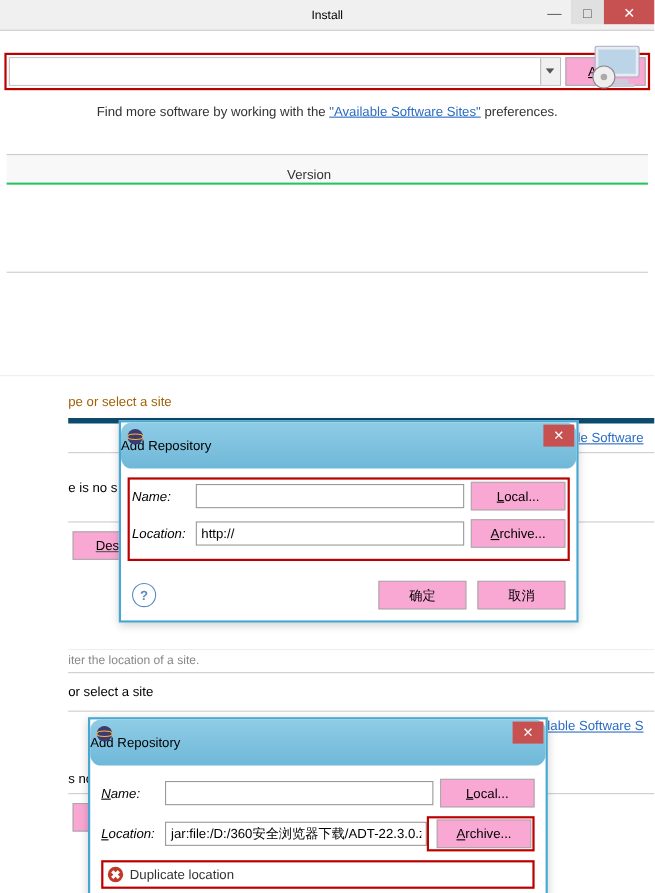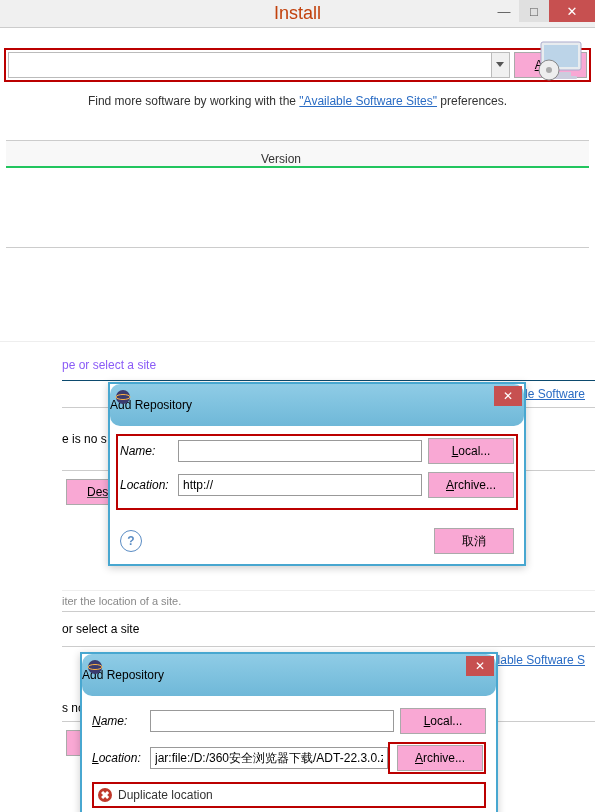--- a/index.html
+++ b/index.html
@@ -1,41 +1,41 @@
 <!DOCTYPE html>
 <html><head>
 <meta charset="utf-8">
 <style>
   * { box-sizing: border-box; font-family: "Segoe UI", Tahoma, sans-serif; font-size: 12px; }
   body { margin: 0; background: #fff; width: 595px; }
   
   
   .sec1 { position: relative; height: 342px; border-bottom: 1px solid #eee; }
   .titlebar { background: #f0f0f0; height: 28px; display: flex; align-items: center; justify-content: center; position: relative; border-bottom: 1px solid #ccc; }
-  .titlebar-title { font-size: 18px; color: #c2410c; }
+  .titlebar-title { font-size: 11px; color: #000000; }
   .winbtns { position: absolute; right: 0; top: 0; display: flex; }
   .winbtn { width: 30px; height: 22px; display: flex; align-items: center; justify-content: center; color: #555; font-size: 13px; }
   .winbtn.close { background: #c75050; color: #fff; width: 46px; }
   .winbtn.max { background: #e0e0e0; }
   .asite { padding: 30px 0 8px 0; font-size: 12px; color: #333; }
   .cpu-icon { position: absolute; right: 10px; top: 40px; width: 50px; height: 45px; }
   .row1 { display: flex; align-items: center; margin-top: 20px; border: 2px solid #b00; padding: 2px; margin-left: -2px; margin-right: -2px; }
   .combo { flex: 1; height: 26px; border: 1px solid #bbb; background: #fff; display: flex; }
   .combo input { flex: 1; border: none; outline: none; padding: 0 4px; }
   .combo-arrow { width: 18px; border-left: 1px solid #bbb; display: flex; align-items: center; justify-content: center; background: #f0f0f0; }
   .btn { height: 26px; padding: 0 20px; background: #f9a8d4; border: 1px solid #aaa; margin-left: 4px; cursor: pointer; }
   .findmore { text-align: center; padding: 12px 0; color: #333; }
   .findmore a { color: #2a6cc4; text-decoration: underline; }
   .thead { height: 28px; border-top: 1px solid #ccc; border-bottom: 2px solid #22c55e; background: #f8f8f8; display: flex; align-items: flex-end; margin-top: 20px; }
   .thead .col { padding-left: 255px; color: #333; }
   .tbody { height: 80px; background: #fff; border-bottom: 1px solid #ccc; }
 
   
   .sec2 { position: relative; height: 230px; padding-left: 62px; margin-top: 8px; }
-  .pe-line { font-size: 12px; color: #8b5cf6; padding: 8px 0; border-bottom: 1px solid #0c4a6e; }
+  .pe-line { font-size: 12px; color: #a16207; padding: 8px 0; border-bottom: 5px solid #0c4a6e; }
   .findmore2 { text-align: right; padding: 6px 10px 6px 0; border-bottom: 1px solid #ccc; }
   .findmore2 a { color: #2a6cc4; text-decoration: underline; }
   .is-no { padding: 24px 0; border-bottom: 1px solid #ccc; }
   .desel-row { padding: 8px 0; }
   .desel-row .btn { text-decoration: underline; text-decoration-color: #555; }
   
   .dialog { position: absolute; left: 108px; top: 32px; width: 418px; border: 2px solid #48a7d0; background: #fff; box-shadow: 0 2px 8px rgba(0,0,0,.2); }
   .dlg-title { height: 42px; background: linear-gradient(#8fcce6,#6fb8d8); display: flex; align-items: center; justify-content: flex-start; position: relative; color: #000; font-size: 13px; border-radius: 10px; }
   .dlg-icon { position: absolute; left: 4px; top: 4px; width: 18px; height: 18px; }
   .dlg-close { position: absolute; right: 2px; top: 2px; width: 28px; height: 20px; background: #c75050; color: #fff; display: flex; align-items: center; justify-content: center; font-size: 12px; }
@@ -129,20 +129,21 @@
         <div class="frow">
           <label>Location:</label>
           <input value="http://" style="">
           <button class="btn underline-first">Archive...</button>
         </div>
       </div>
     </div>
     <div class="dlg-foot">
       <div class="help-icon">?</div>
       <div class="foot-btns">
+        <button class="btn">确定</button>
         <button class="btn">取消</button>
       </div>
     </div>
   </div>
 </div>
 
 <div class="sec3">
   <div class="hint3">iter the location of a site.</div>
   <div class="or-sel">or select a site</div>
   <div class="findmore2" style="border-bottom:none">

